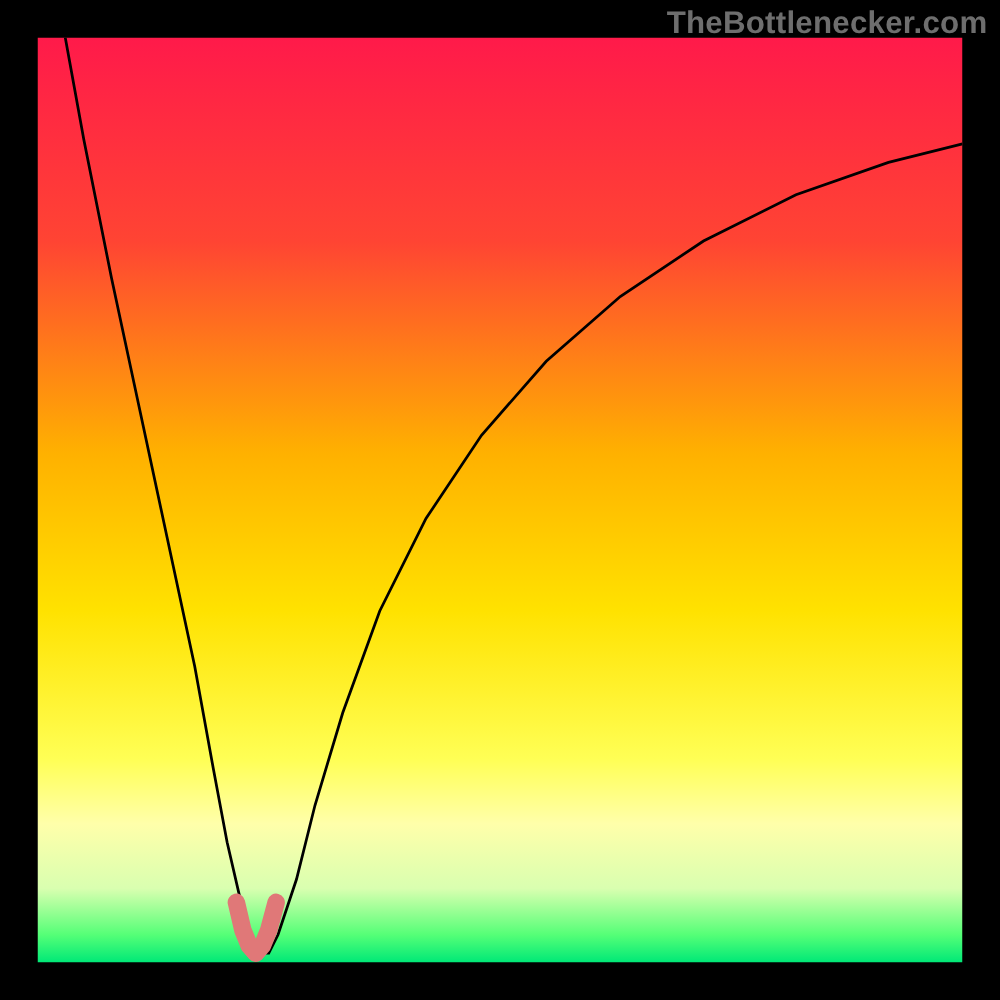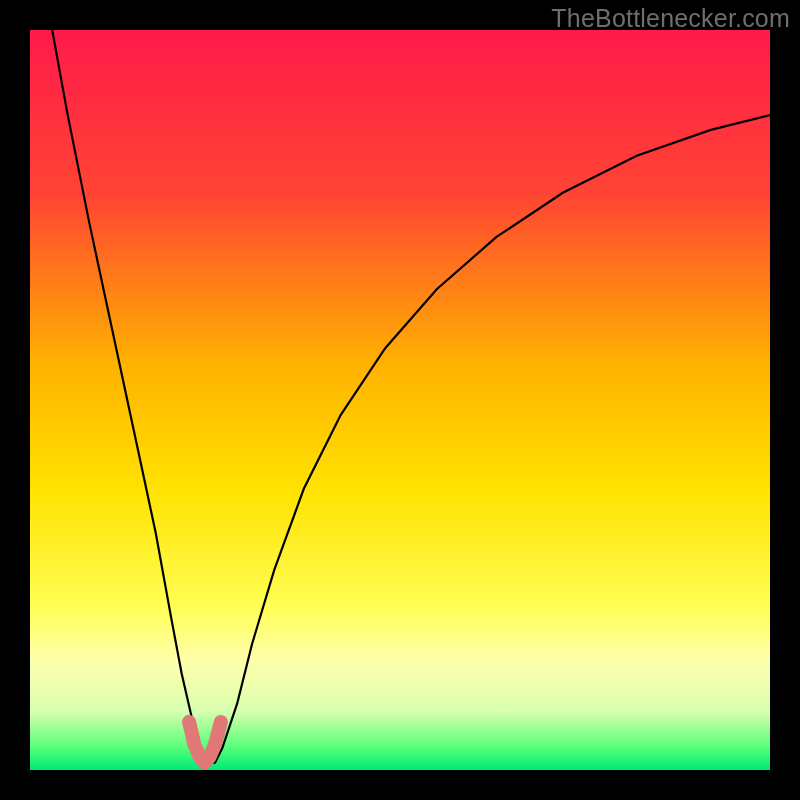--- a/index.html
+++ b/index.html
@@ -26,21 +26,21 @@
     top: 30px;
     width: 740px;
     height: 740px;
   }
   .watermark {
     position: absolute;
     top: 4px;
     right: 10px;
     color: #6e6e6e;
     font-size: 25px;
-    font-weight: 400;
+    font-weight: 700;
     letter-spacing: 0.2px;
     user-select: none;
   }
   svg {
     display: block;
   }
 </style>
 </head>
 <body>
 

